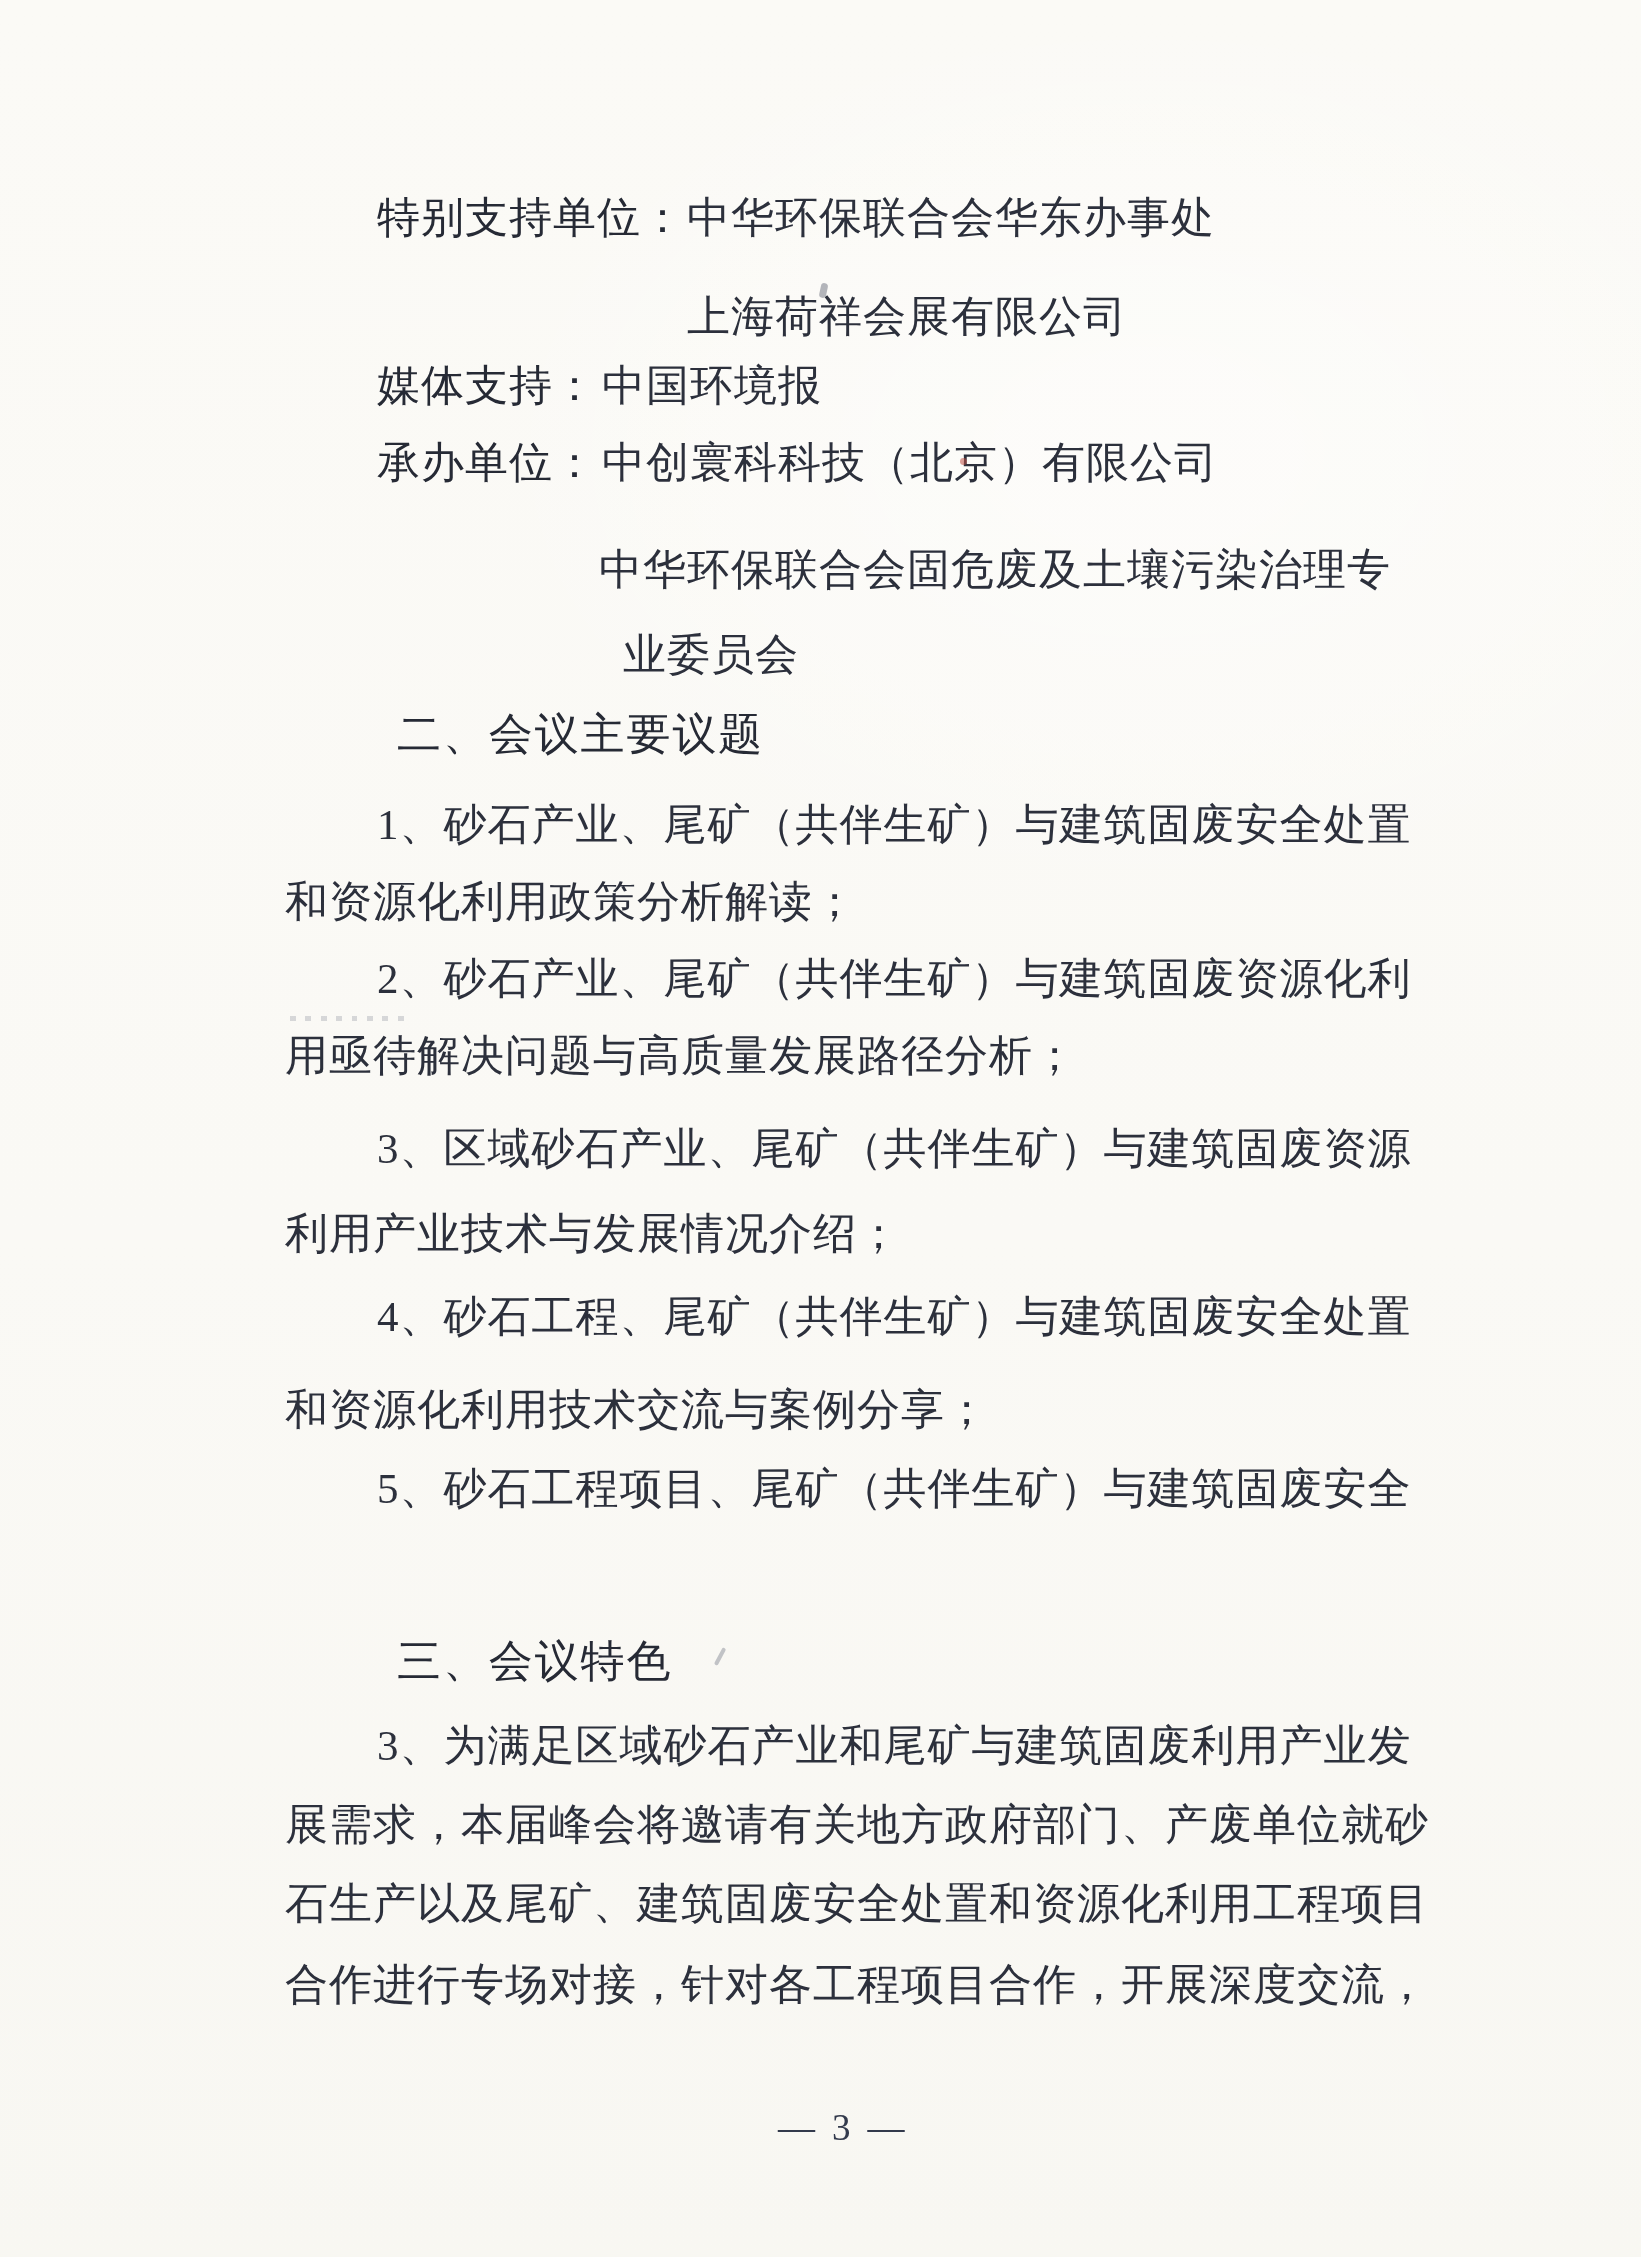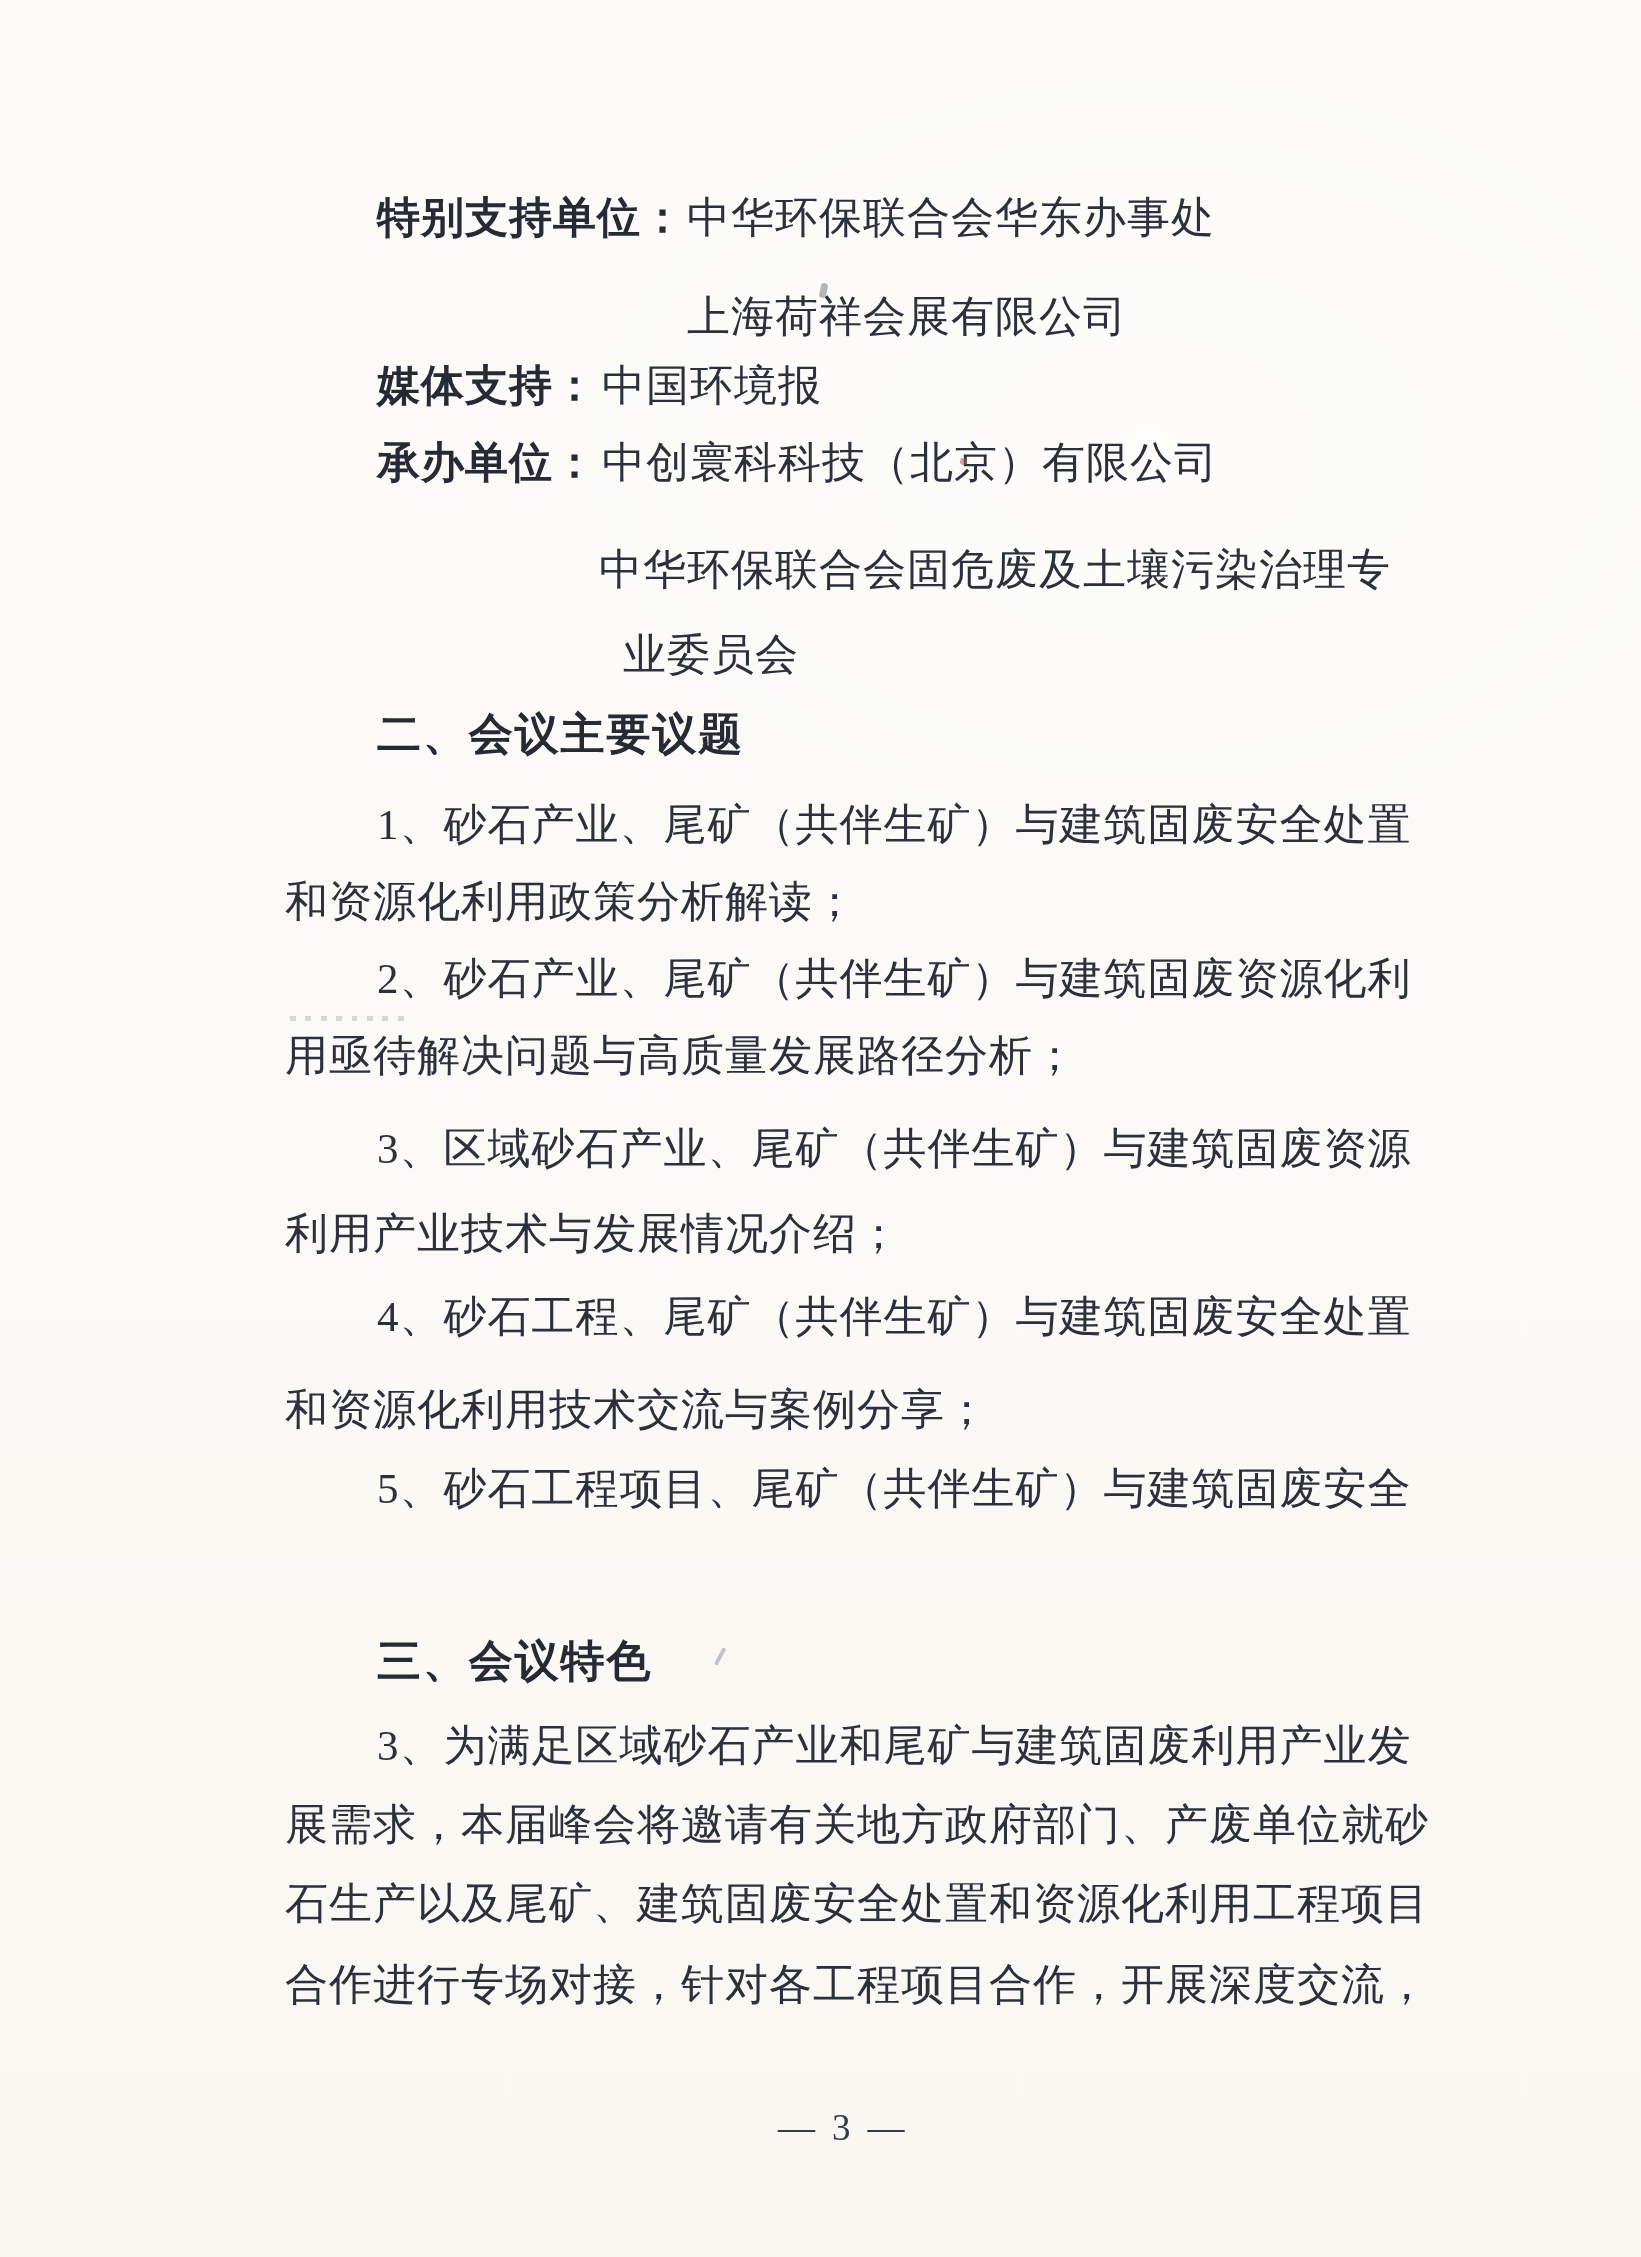--- a/index.html
+++ b/index.html
@@ -16,22 +16,22 @@
     overflow: hidden;
   }
   .l {
     position: absolute;
     font-size: 43px;
     line-height: 54px;
     letter-spacing: 1px;
     white-space: nowrap;
     color: #2c303c;
   }
-  .b { font-weight: bold; color: #262a35; }
-  .h { font-size: 44px; letter-spacing: 1.9px; }
+  .b { font-weight: normal; color: #262a35; }
+  .h { font-size: 44px; letter-spacing: 1.9px; margin-left: 20px; }
   .footer {
     font-size: 37px;
     letter-spacing: 3.9px;
     color: #333a4c;
   }
   
   .speck {
     position: absolute;
     pointer-events: none;
   }

